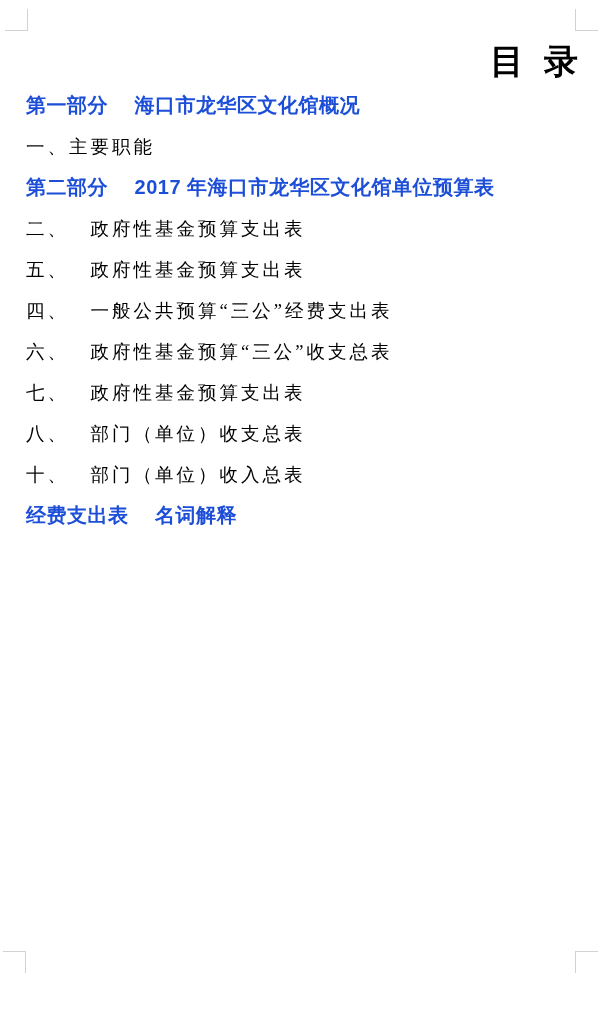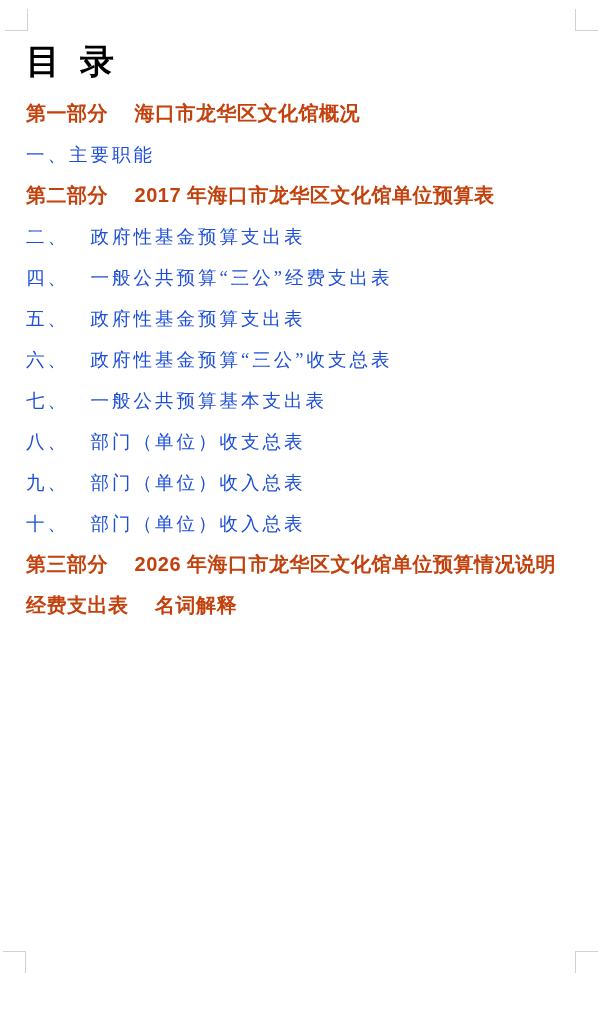--- a/index.html
+++ b/index.html
@@ -26,24 +26,24 @@
   .crop.br { left: 575px; top: 951px; border-left: 1.5px solid #d2d2d2; border-top: 1.5px solid #d2d2d2; }
 
   
   .content {
     position: absolute;
     left: 26px;
     top: 38px;
     width: 552px;
   }
   .doc-title {
-    text-align: left;
+    text-align: right;
     height: 46px;
     line-height: 46px;
-    margin-bottom: 9px;
+    margin-bottom: 1px;
   }
   .doc-title span {
     font-family: "Liberation Sans", sans-serif;
     font-weight: 700;
     font-size: 34px;
     color: #000000;
     letter-spacing: 20px;
     margin-right: -20px;
     white-space: pre;
   }
@@ -51,28 +51,28 @@
     height: 41px;
     display: flex;
     align-items: center;
     white-space: pre;
     overflow: visible;
   }
   .line.sec {
     font-family: "Liberation Sans", sans-serif;
     font-weight: 700;
     font-size: 20px;
-    color: #c2410c;
+    color: #1d4ed8;
     letter-spacing: 0.5px;
   }
   .line.item {
     font-family: "Liberation Serif", serif;
     font-weight: 400;
     font-size: 18.5px;
-    color: #1d4ed8;
+    color: #000000;
     letter-spacing: 3px;
   }
 </style>
 </head>
 <body>
 
 <div>
 
   <div class="crop tl"></div>
   <div class="crop tr"></div>
@@ -82,24 +82,22 @@
   <div class="content">
 
     <div class="doc-title">
       <span>目录</span>
     </div>
 
     <div class="line sec">第一部分　 海口市龙华区文化馆概况</div>
     <div class="line item">一、主要职能</div>
     <div class="line sec">第二部分　 2017 年海口市龙华区文化馆单位预算表</div>
     <div class="line item">二、　政府性基金预算支出表</div>
+    <div class="line item">五、　政府性基金预算支出表</div>
     <div class="line item">四、　一般公共预算“三公”经费支出表</div>
-    <div class="line item">五、　政府性基金预算支出表</div>
     <div class="line item">六、　政府性基金预算“三公”收支总表</div>
-    <div class="line item">七、　一般公共预算基本支出表</div>
+    <div class="line item">七、　政府性基金预算支出表</div>
     <div class="line item">八、　部门（单位）收支总表</div>
-    <div class="line item">九、　部门（单位）收入总表</div>
     <div class="line item">十、　部门（单位）收入总表</div>
-    <div class="line sec">第三部分　 2026 年海口市龙华区文化馆单位预算情况说明</div>
     <div class="line sec">经费支出表　 名词解释</div>
 
   </div>
 </div>
 
 </body></html>

